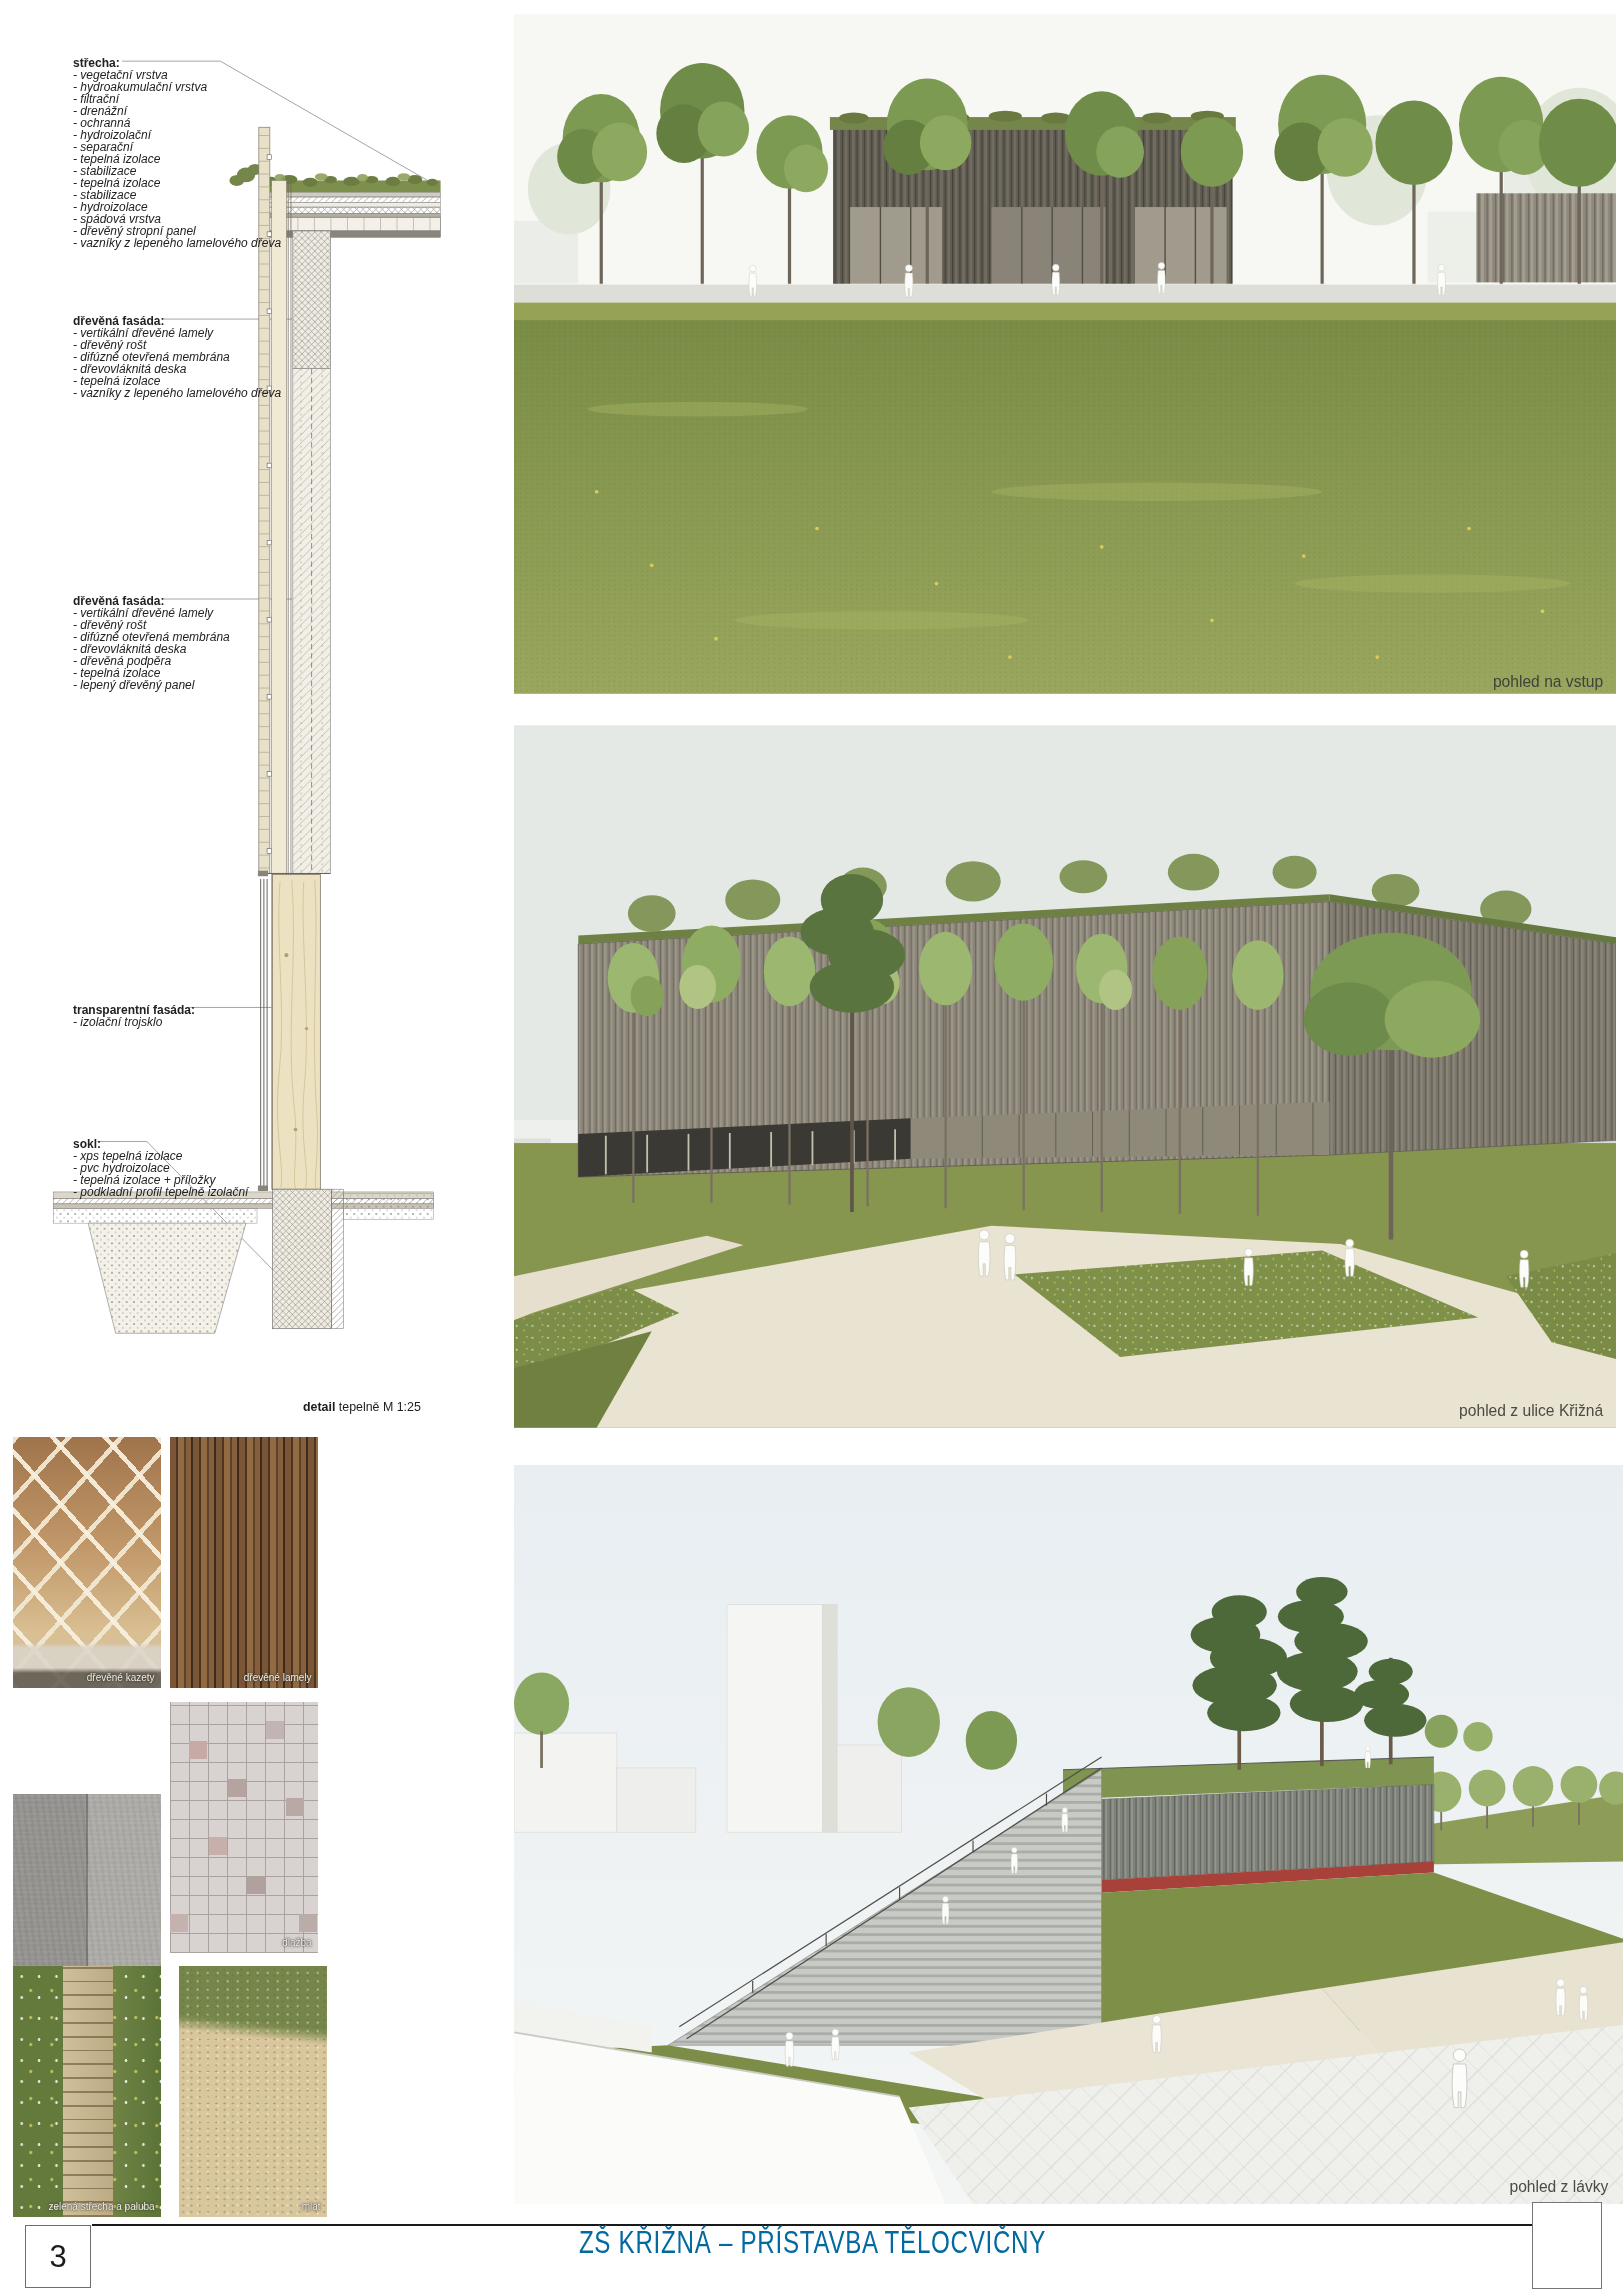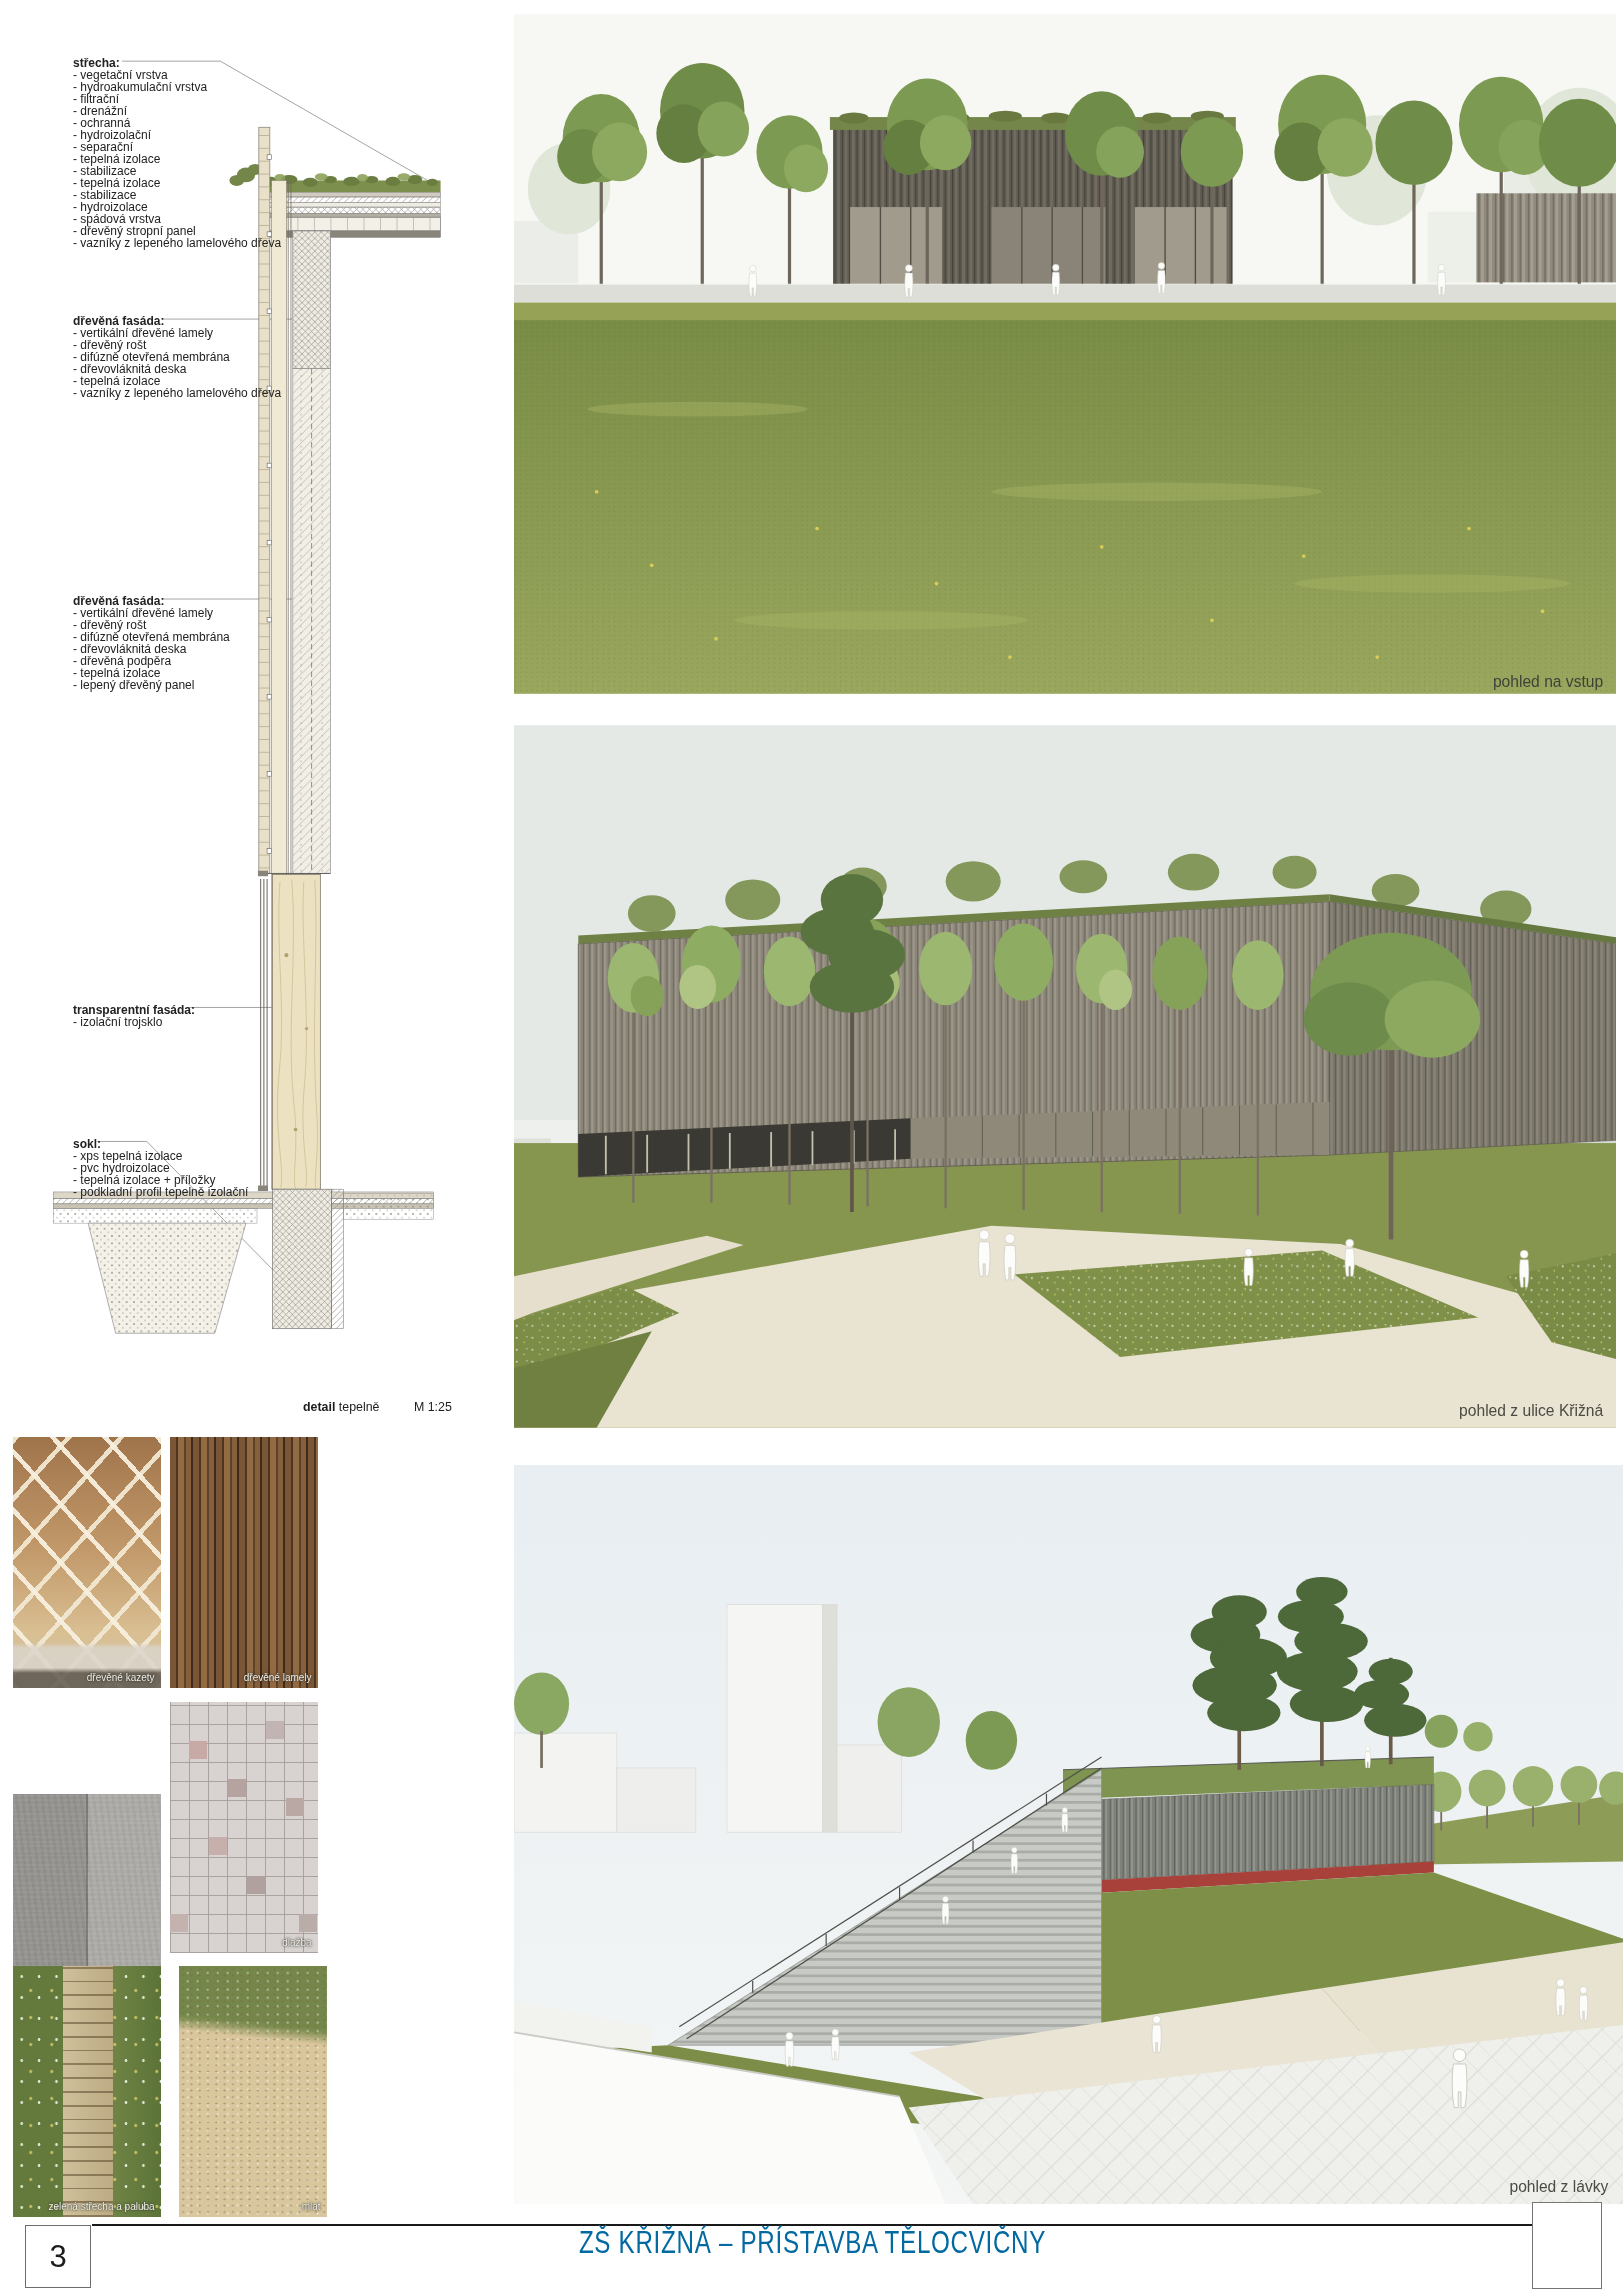--- a/index.html
+++ b/index.html
@@ -3,25 +3,25 @@
 <meta charset="utf-8">
 <style>
   html,body{margin:0;padding:0;background:#fff;}
   .board{position:relative;width:1624px;height:2296px;background:#fff;overflow:hidden;
          font-family:"Liberation Sans",sans-serif;}
   svg text{font-family:"Liberation Sans",sans-serif;}
   .abs{position:absolute;}
   
   .anno{position:absolute;font-size:12px;line-height:12px;color:#222;}
   .anno b{display:block;font-weight:bold;}
-  .anno div{white-space:nowrap;}
+  .anno div{white-space:nowrap;font-style:italic;}
   
   .dcap{position:absolute;left:303px;top:1400px;font-size:12.4px;color:#1d1d1d;}
   .dcap .b{font-weight:bold;}
-  .dcap .sc{margin-left:31px;}
+  .dcap .sc{}
   
   .rend{position:absolute;display:block;}
   
   .mat-tile{position:absolute;width:148px;height:251px;overflow:hidden;}
   .mat-label{position:absolute;right:6.4px;bottom:5.5px;font-size:10px;color:#f3f2ec;
              text-shadow:0 0 2.8px rgba(45,45,35,.9),0 0 0.9px rgba(45,45,35,.95);white-space:nowrap;}
   .tile-kazety{background:
     linear-gradient(180deg,rgba(0,0,0,0) 0 82%,rgba(218,212,201,.85) 84% 92%,rgba(92,86,76,.85) 94% 100%),
     repeating-linear-gradient(48deg,rgba(247,239,221,.95) 0 4.6px,rgba(0,0,0,0) 4.6px 39px),
     repeating-linear-gradient(-48deg,rgba(241,231,209,.95) 0 4.6px,rgba(0,0,0,0) 4.6px 39px),

